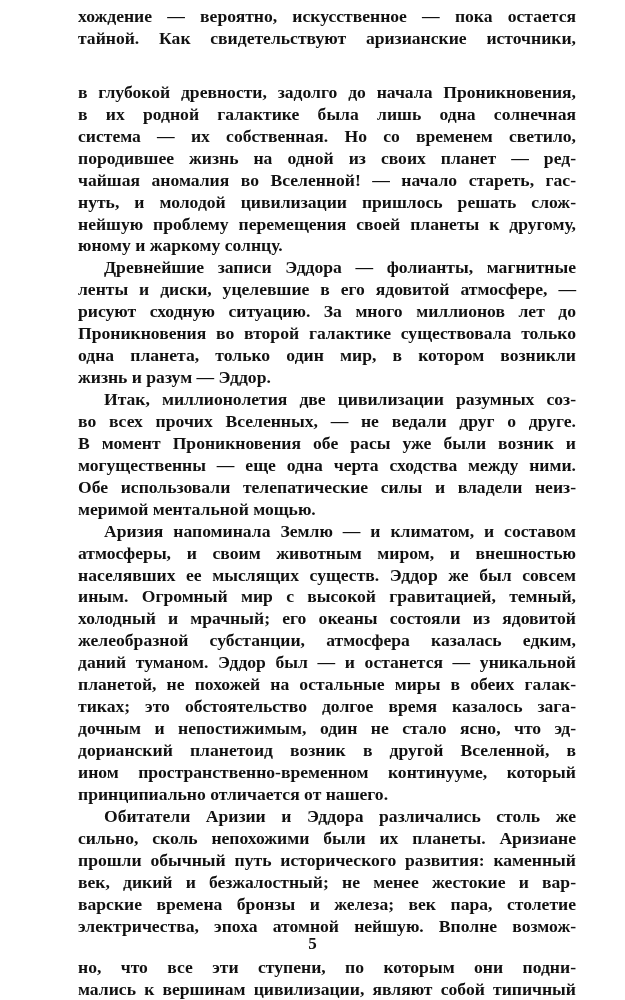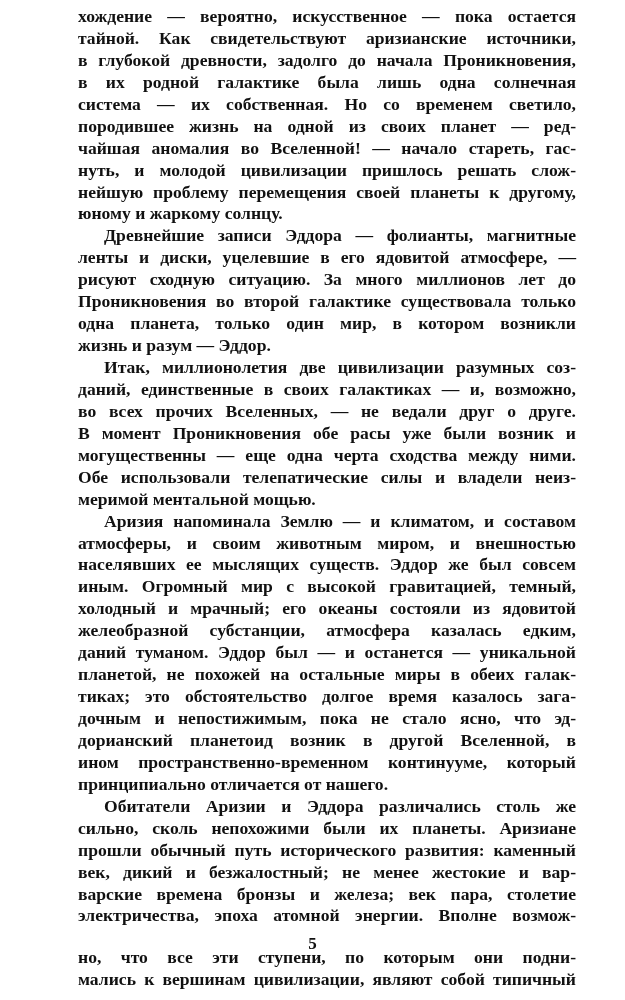--- a/index.html
+++ b/index.html
@@ -36,66 +36,65 @@
     color: #111111;
   }
 </style>
 </head>
 <body>
 
 <div class="page">
   <div>
       <span class="line" style="white-space: normal;">хождение — вероятно, искусственное — пока остается</span>
       <span class="line" style="white-space: normal;">тайной. Как свидетельствуют аризианские источники,</span>
-      <span class="line" style="white-space: normal;">в глубокой древности, задолго до начала Проникновения,</span>
+      <span class="line" style="white-space: normal; margin-top: 32px;">в глубокой древности, задолго до начала Проникновения,</span>
       <span class="line" style="white-space: normal;">в их родной галактике была лишь одна солнечная</span>
       <span class="line" style="white-space: normal;">система — их собственная. Но со временем светило,</span>
       <span class="line" style="white-space: normal;">породившее жизнь на одной из своих планет — ред-</span>
       <span class="line" style="white-space: normal;">чайшая аномалия во Вселенной! — начало стареть, гас-</span>
       <span class="line" style="white-space: normal;">нуть, и молодой цивилизации пришлось решать слож-</span>
       <span class="line" style="white-space: normal;">нейшую проблему перемещения своей планеты к другому,</span>
       <span class="line last" style="white-space: normal;">юному и жаркому солнцу.</span>
     </div>
   <div>
       <span class="line indent" style="white-space: normal;">Древнейшие записи Эддора — фолианты, магнитные</span>
       <span class="line" style="white-space: normal;">ленты и диски, уцелевшие в его ядовитой атмосфере, —</span>
       <span class="line" style="white-space: normal;">рисуют сходную ситуацию. За много миллионов лет до</span>
       <span class="line" style="white-space: normal;">Проникновения во второй галактике существовала только</span>
       <span class="line" style="white-space: normal;">одна планета, только один мир, в котором возникли</span>
       <span class="line last" style="white-space: normal;">жизнь и разум — Эддор.</span>
     </div>
   <div>
       <span class="line indent" style="white-space: normal;">Итак, миллионолетия две цивилизации разумных соз-</span>
-      <span class="line" style="white-space: normal;">даний, единственные в своих галактиках — и, возможно,</span>
       <span class="line" style="white-space: normal;">во всех прочих Вселенных, — не ведали друг о друге.</span>
       <span class="line" style="white-space: normal;">В момент Проникновения обе расы уже были возник и</span>
       <span class="line" style="white-space: normal;">могущественны — еще одна черта сходства между ними.</span>
       <span class="line" style="white-space: normal; font-family: Liberation Serif, serif;">Обе использовали телепатические силы и владели неиз-</span>
       <span class="line last" style="white-space: normal;">меримой ментальной мощью.</span>
     </div>
   <div>
       <span class="line indent" style="white-space: normal;">Аризия напоминала Землю — и климатом, и составом</span>
       <span class="line" style="white-space: normal;">атмосферы, и своим животным миром, и внешностью</span>
       <span class="line" style="white-space: normal;">населявших ее мыслящих существ. Эддор же был совсем</span>
       <span class="line" style="white-space: normal;">иным. Огромный мир с высокой гравитацией, темный,</span>
       <span class="line" style="white-space: normal;">холодный и мрачный; его океаны состояли из ядовитой</span>
       <span class="line" style="white-space: normal;">желеобразной субстанции, атмосфера казалась едким,</span>
       <span class="line" style="white-space: normal;">даний туманом. Эддор был — и останется — уникальной</span>
       <span class="line" style="white-space: normal;">планетой, не похожей на остальные миры в обеих галак-</span>
       <span class="line" style="white-space: normal;">тиках; это обстоятельство долгое время казалось зага-</span>
-      <span class="line" style="white-space: normal;">дочным и непостижимым, пока не стало ясно, что эд-</span>
+      <span class="line" style="white-space: normal;">дочным и непостижимым, один не стало ясно, что эд-</span>
       <span class="line" style="white-space: normal;">дорианский планетоид возник в другой Вселенной, в</span>
       <span class="line" style="white-space: normal;">ином пространственно-временном континууме, который</span>
       <span class="line last" style="white-space: normal;">принципиально отличается от нашего.</span>
     </div>
   <div>
       <span class="line indent" style="white-space: normal;">Обитатели Аризии и Эддора различались столь же</span>
       <span class="line" style="white-space: normal;">сильно, сколь непохожими были их планеты. Аризиане</span>
       <span class="line" style="white-space: normal;">прошли обычный путь исторического развития: каменный</span>
       <span class="line" style="white-space: normal;">век, дикий и безжалостный; не менее жестокие и вар-</span>
       <span class="line" style="white-space: normal;">варские времена бронзы и железа; век пара, столетие</span>
-      <span class="line" style="white-space: normal;">электричества, эпоха атомной энергии. Вполне возмож-</span>
+      <span class="line" style="white-space: normal;">электричества, эпоха атомной нейшую. Вполне возмож-</span>
       <span class="line" style="white-space: normal; margin-top: 20px;">но, что все эти ступени, по которым они подни-</span>
       <span class="line" style="white-space: normal;">мались к вершинам цивилизации, являют собой типичный</span>
     </div>
 </div>
 
 <div class="pagenum">5</div>
 
 </body></html>

